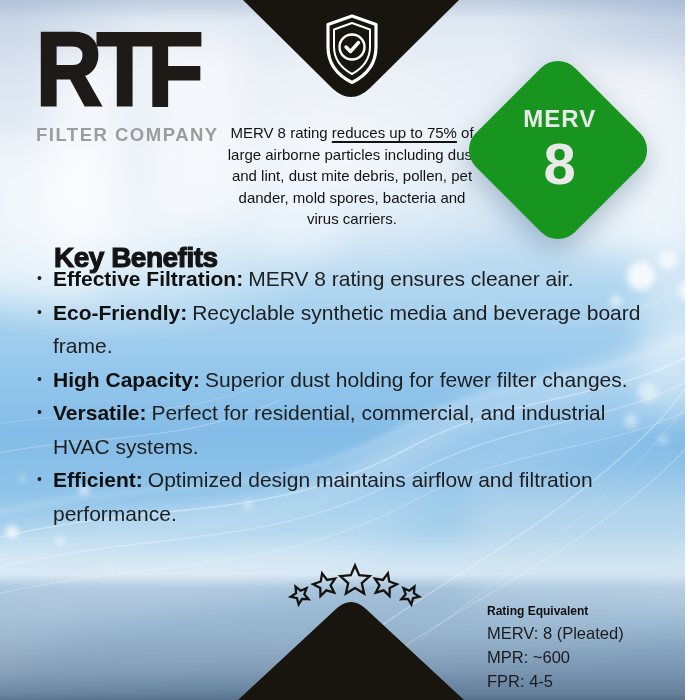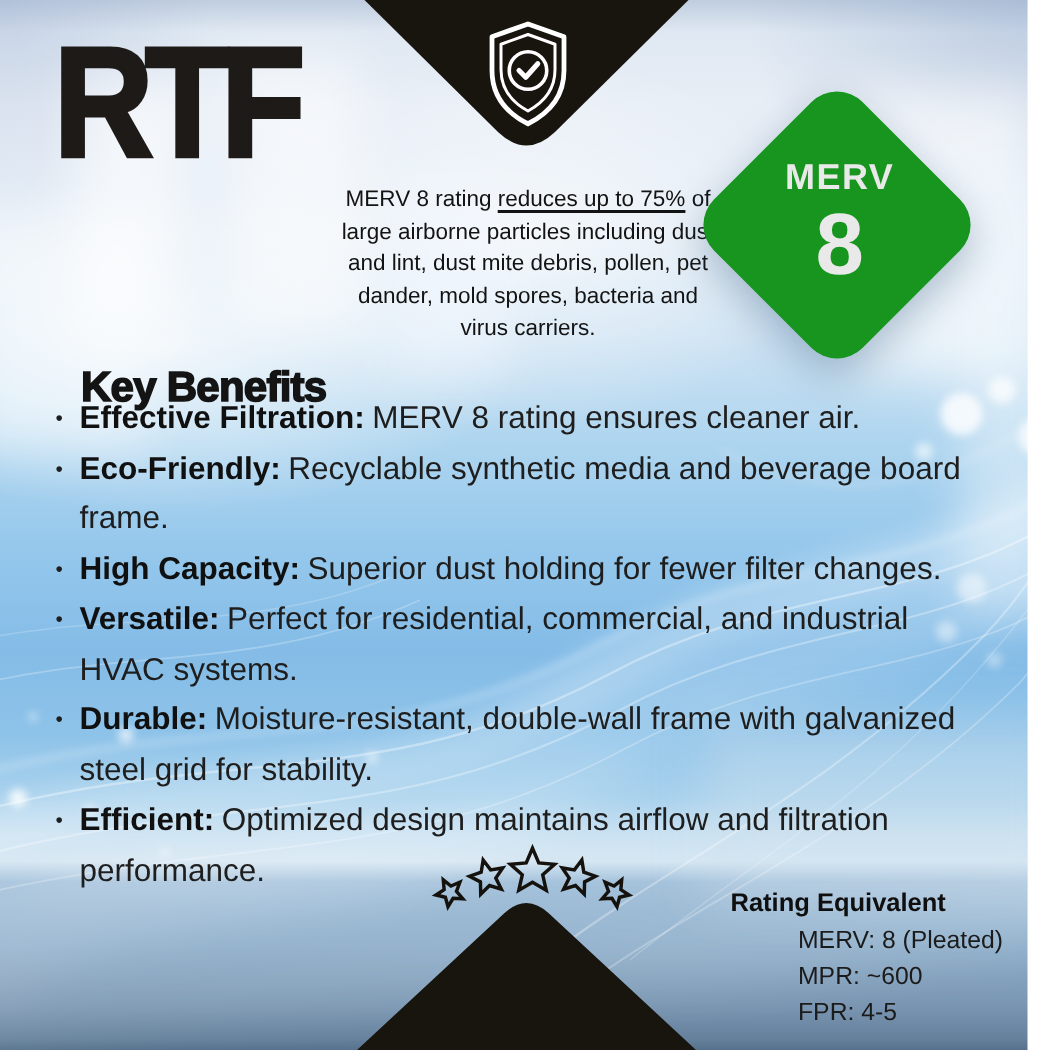--- a/index.html
+++ b/index.html
@@ -70,22 +70,22 @@
   .kb-list li{position:relative;padding-left:17px;margin:0;}
   .kb-list li::before{
     content:"\2022";position:absolute;left:1px;top:0;font-size:14px;color:#1e1e1e;
   }
   .kb-label{font-weight:bold;color:#101010;margin-right:5px;}
 
   
   .triangle-svg{position:absolute;left:0;top:585px;}
   .stars-svg{position:absolute;left:280px;top:558px;}
   .rating{position:absolute;left:487px;top:592px;}
-  .rating-heading{margin:0 0 3px 0;font-size:17px;font-weight:bold;color:#0f0f0f;}
-  .rating-line{font-size:16.5px;line-height:24px;color:#1b1b1b;margin-left:45px;}
+  .rating-heading{margin:12px 0 3px 0;font-size:12px;font-weight:bold;color:#0f0f0f;}
+  .rating-line{font-size:16.5px;line-height:24px;color:#1b1b1b;}
 </style>
 </head>
 <body>
 
 <div class="canvas">
 
   <svg class="bg-art" width="700" height="700" viewBox="0 0 700 700" aria-hidden="true">
     <defs>
       <filter id="b16" x="-50%" y="-50%" width="200%" height="200%">
           <feGaussianBlur stdDeviation="16"></feGaussianBlur>
@@ -136,20 +136,21 @@
       <circle cx="60" cy="541" r="4" opacity="0.6"></circle>
       <circle cx="12" cy="532" r="6" opacity="0.85"></circle>
       <circle cx="110" cy="568" r="3" opacity="0.5"></circle>
       <circle cx="248" cy="505" r="4" opacity="0.55"></circle>
       <circle cx="22" cy="478" r="3" opacity="0.5"></circle>
     </g>
   </svg>
 
   <div class="logo">
     <div class="logo-name">RTF</div>
+    <div class="logo-sub">FILTER COMPANY</div>
   </div>
 
   <svg class="banner-svg" width="700" height="110" viewBox="0 0 700 110" aria-hidden="true">
     <path d="M243,0 L459,0 L370,88 Q351,106 332,88 Z" fill="#18140e"></path>
   </svg>
 
   <svg class="shield" viewBox="0 0 64 74" aria-hidden="true">
     <g fill="none" stroke="#ffffff" stroke-linejoin="round" stroke-linecap="round">
       <path d="M32,3 L56,11.5 V34 C56,52.5 45,63 32,69.5 C19,63 8,52.5 8,34 V11.5 Z" stroke-width="3.2"></path>
       <path d="M32,10 L50,16.5 V33.5 C50,47.5 41.5,55.8 32,61 C22.5,55.8 14,47.5 14,33.5 V16.5 Z" stroke-width="2"></path>
@@ -168,21 +169,20 @@
       </div>
     </div>
   </div>
 
   <h2 class="kb-heading">Key Benefits</h2>
   <ul class="kb-list">
     <li><span class="kb-label">Effective Filtration:</span><span>MERV 8 rating ensures cleaner air.</span></li>
     <li><span class="kb-label">Eco-Friendly:</span><span>Recyclable synthetic media and beverage board frame.</span></li>
     <li><span class="kb-label">High Capacity:</span><span>Superior dust holding for fewer filter changes.</span></li>
     <li><span class="kb-label">Versatile:</span><span>Perfect for residential, commercial, and industrial HVAC systems.</span></li>
-    <li><span class="kb-label">Durable:</span><span>Moisture-resistant, double-wall frame with galvanized steel grid for stability.</span></li>
     <li><span class="kb-label">Efficient:</span><span>Optimized design maintains airflow and filtration performance.</span></li>
   </ul>
 
   <svg class="stars-svg" width="150" height="52" viewBox="0 0 150 52" aria-hidden="true">
     <defs>
       <path id="star" d="M0,-10 L2.7,-3.7 L9.5,-3.1 L4.4,1.4 L5.9,8.1 L0,4.6 L-5.9,8.1 L-4.4,1.4 L-9.5,-3.1 L-2.7,-3.7 Z" vector-effect="non-scaling-stroke"></path>
     </defs>
     <g fill="none" stroke="#15120e" stroke-width="2.3" stroke-linejoin="miter">
       <use href="#star" transform="translate(20,37) rotate(-28) scale(0.95)"></use>
       <use href="#star" transform="translate(45,27) rotate(-14) scale(1.2)"></use>

